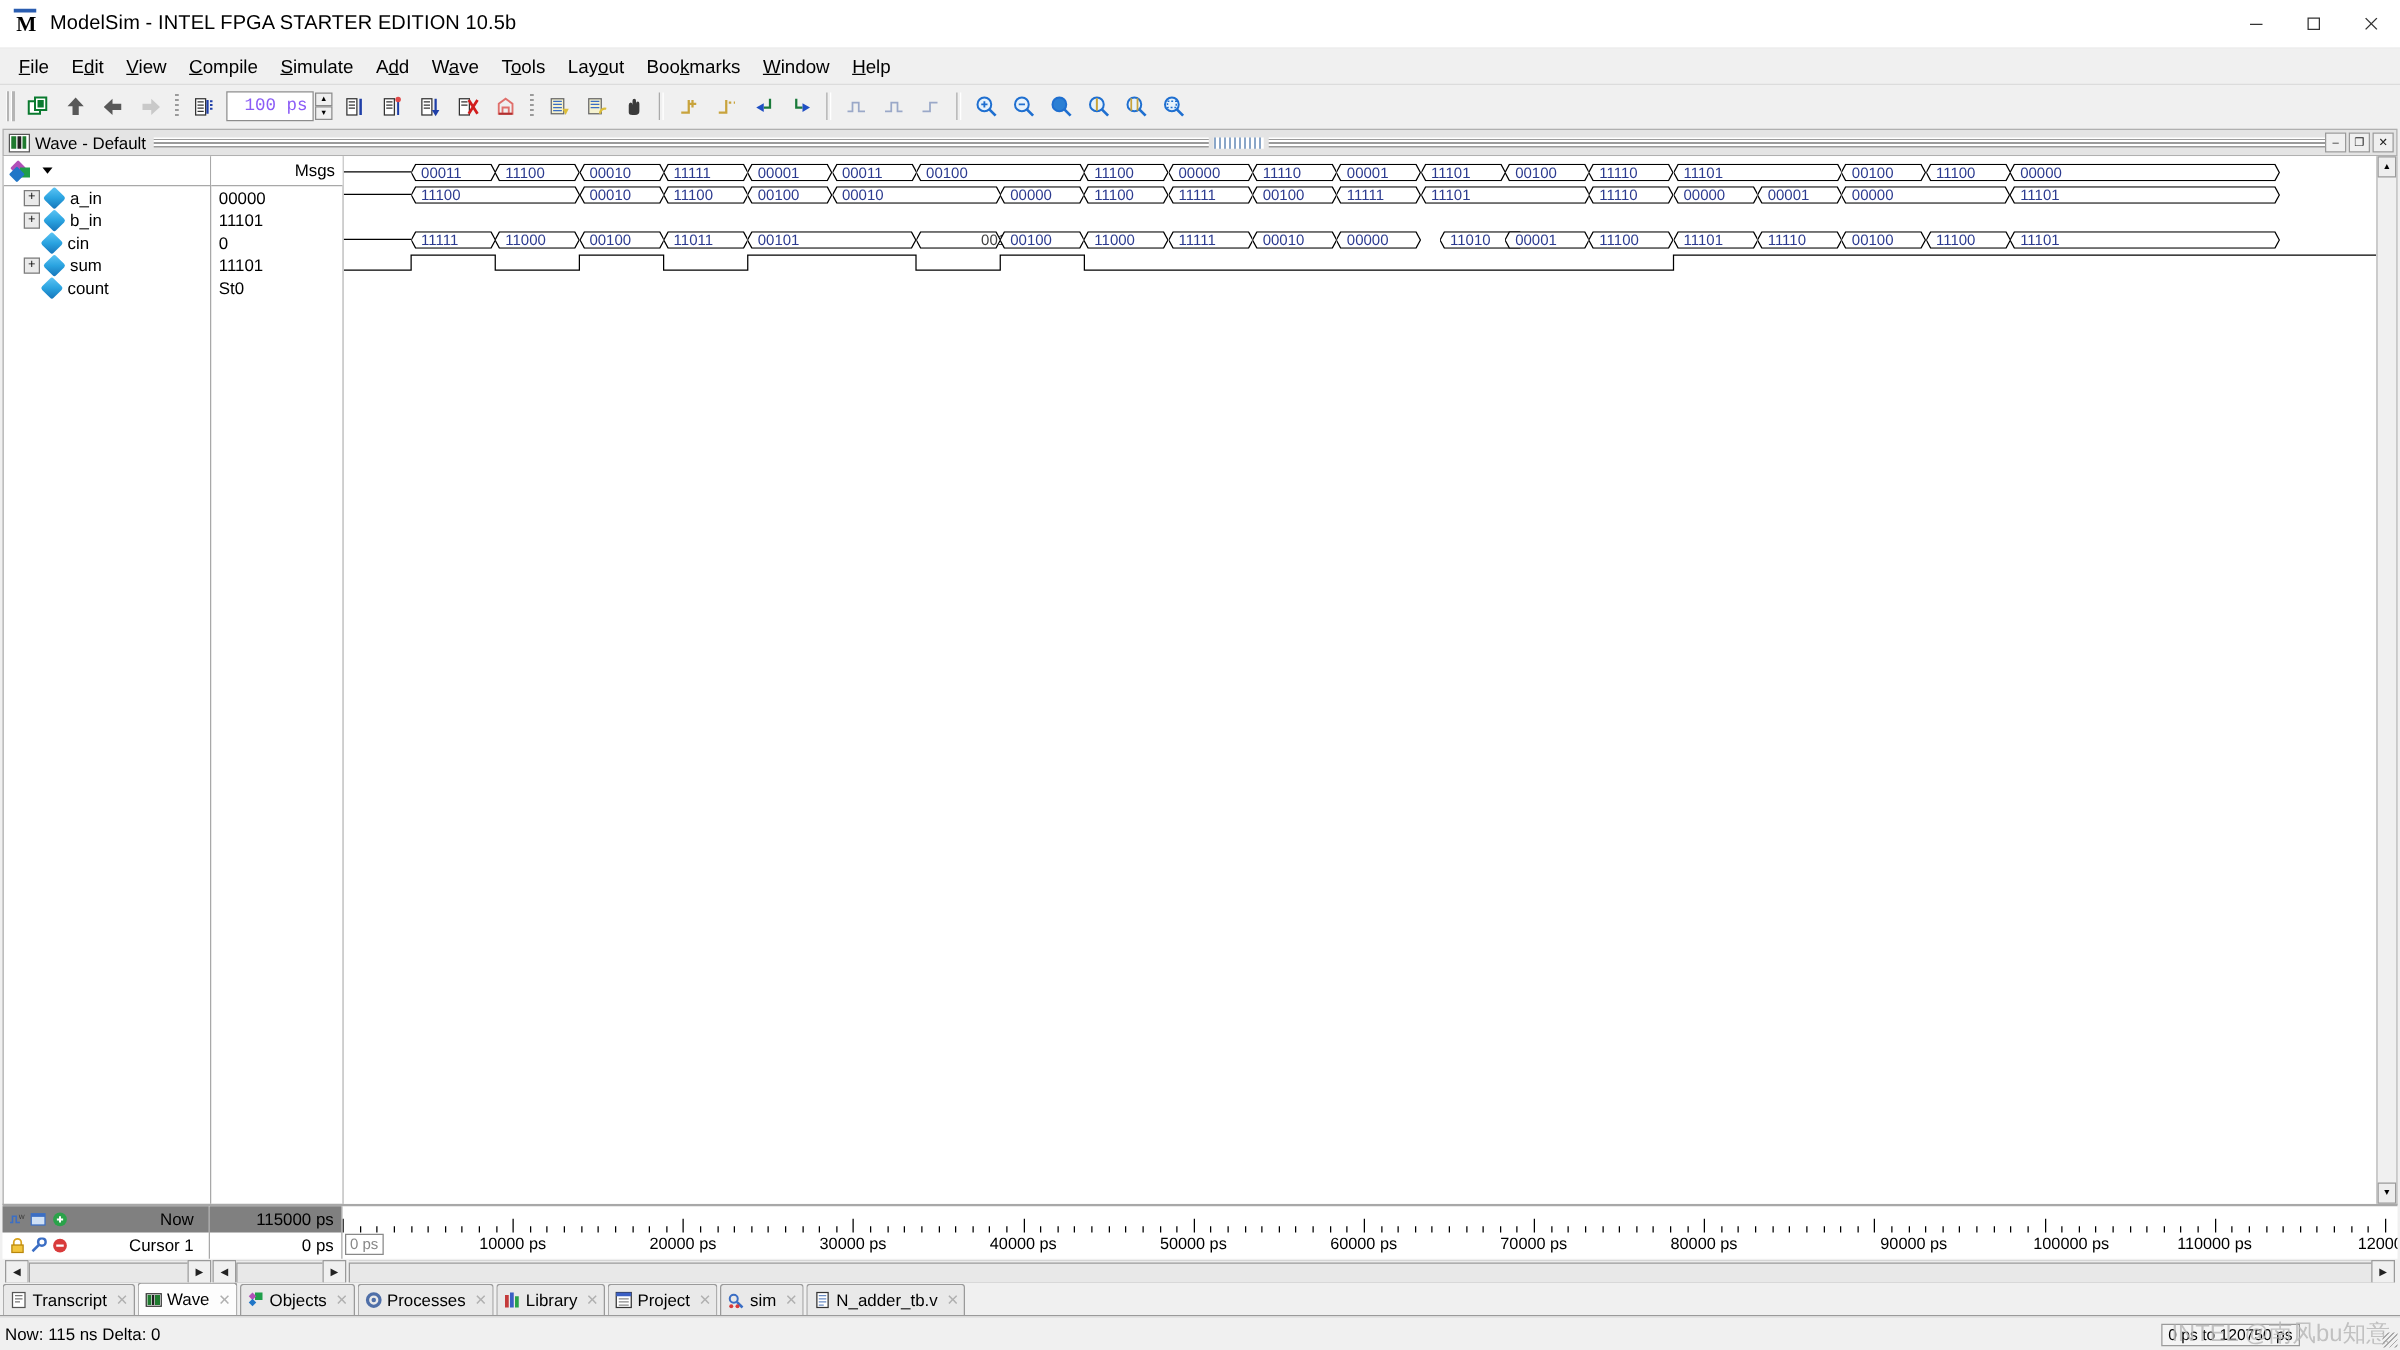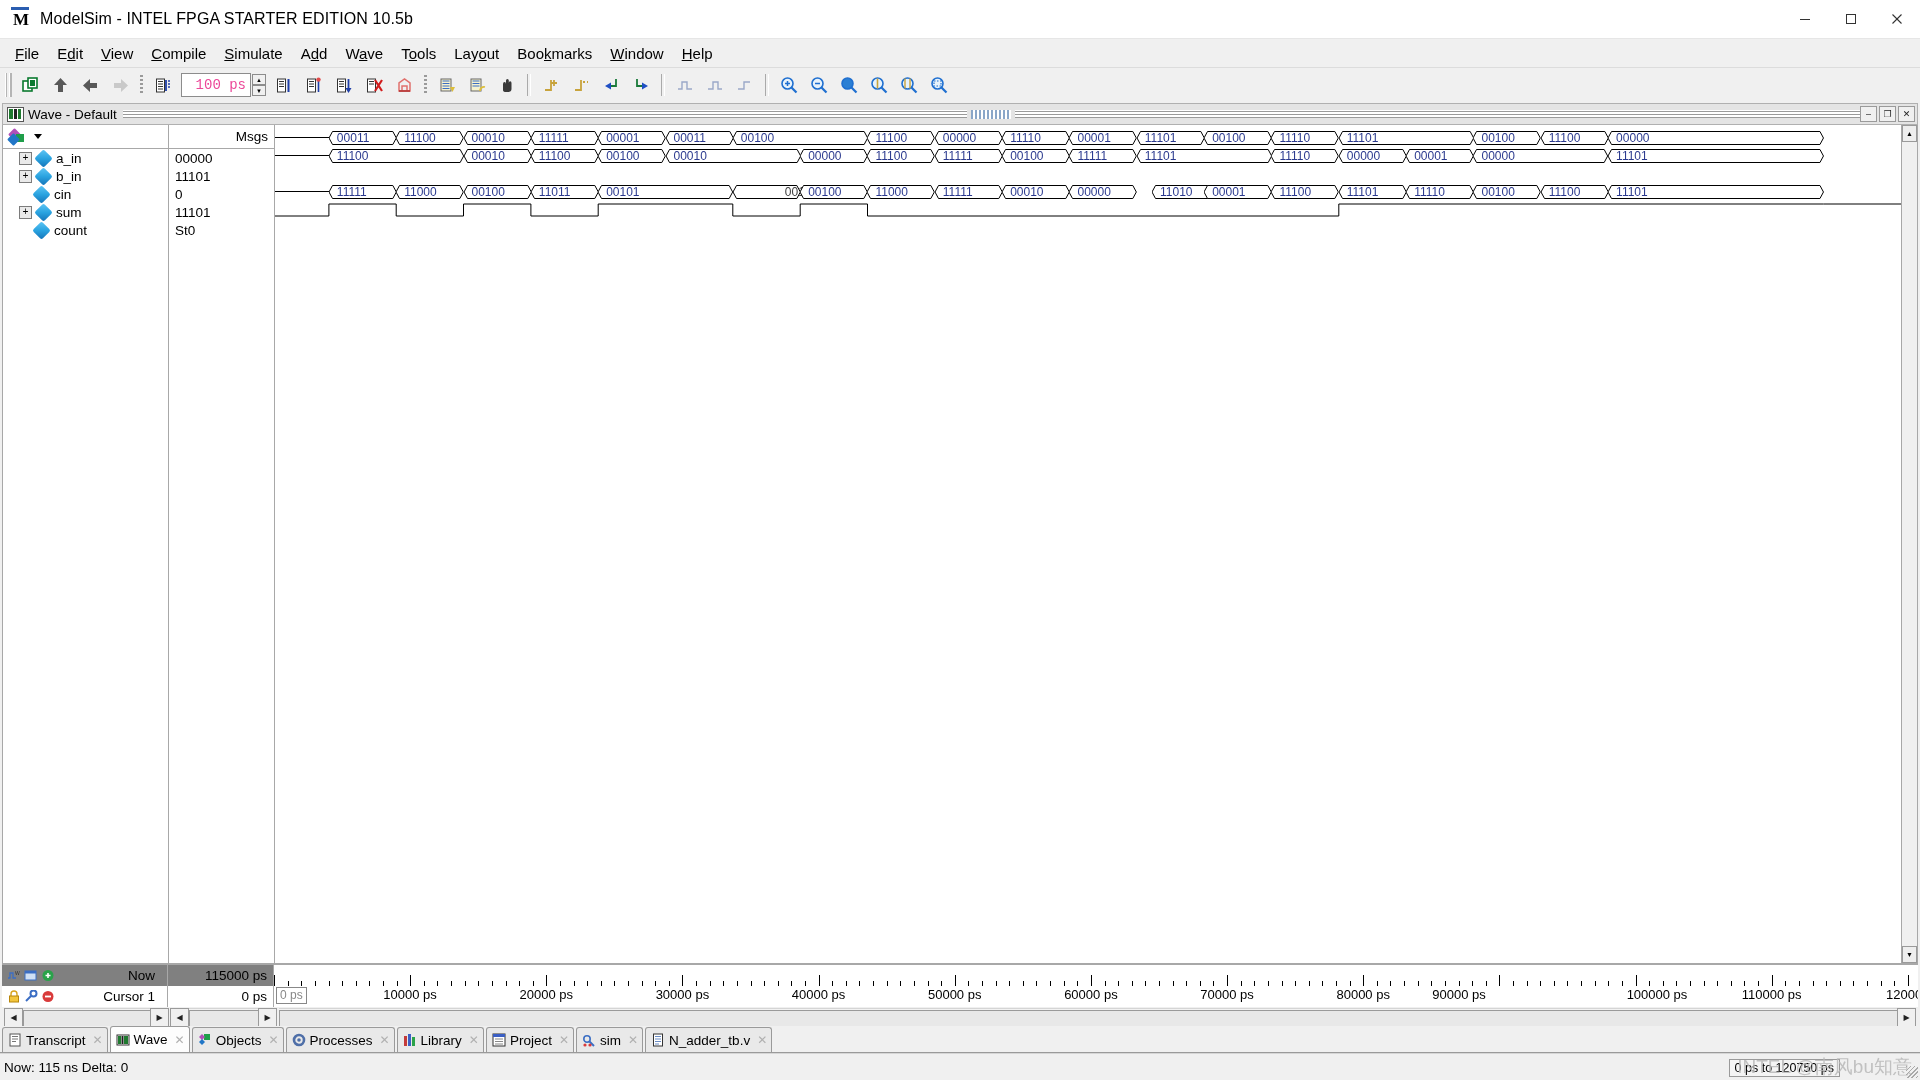--- a/index.html
+++ b/index.html
@@ -38,21 +38,21 @@
   .tgrip{width:7px;height:24px;margin:0 3px 0 1px;
          background:linear-gradient(to right,#fff 0 1px,#b5b5b5 1px 2px,transparent 2px 4px,#fff 4px 5px,#b5b5b5 5px 6px);}
   .tbtn{width:26px;height:25px;margin:0 1px;display:flex;align-items:center;justify-content:center;
         border:1px solid transparent;border-radius:2px;}
   .tsep{width:2px;height:22px;margin:0 5px;border-left:1px solid #aaa;border-right:1px solid #fff;}
   .tdots{width:3px;height:20px;margin:0 5px;
          background:repeating-linear-gradient(to bottom,#9a9a9a 0 2px,transparent 2px 4px);}
   .runfield{display:flex;align-items:center;border:1px solid #8c8c8c;background:#fff;height:22px;
             width:68px;margin:0 1px 0 3px;}
   .runfield input{border:0;outline:0;width:100%;text-align:right;padding-right:4px;
-                  font-family:"Liberation Mono",monospace;font-size:14px;color:#ec4899;background:transparent;}
+                  font-family:"Liberation Mono",monospace;font-size:14px;color:#8b5cf6;background:transparent;}
   .spinner{display:flex;flex-direction:column;width:14px;height:22px;margin-right:3px;}
   .spinner div{flex:1;border:1px solid #8c8c8c;background:#f0f0f0;display:flex;align-items:center;justify-content:center;font-size:6px;line-height:1;}
 
   
   .wavewin{flex:1;display:flex;flex-direction:column;margin:0 2px 0 2px;min-height:0;}
   .wavetitle{height:20px;min-height:20px;background:#e4e4e4;display:flex;align-items:center;
              border:1px solid #b0b0b0;}
   .wavetitle .wicon{width:15px;height:13px;margin:0 4px 0 4px;position:relative;background:#fff;border:1px solid #555;}
   .wavetitle .wicon i{position:absolute;display:block;}
   .wavetitle .wlabel{font-size:13.5px;white-space:nowrap;margin-right:6px;}
@@ -1015,21 +1015,21 @@
           </div>
         <div class="cursorbox">0 ps</div>
       <div class="tlabel" style="left: 136.1px;">10000 ps</div>
           <div class="tlabel" style="left: 272.3px;">20000 ps</div>
           <div class="tlabel" style="left: 408.4px;">30000 ps</div>
           <div class="tlabel" style="left: 544.6px;">40000 ps</div>
           <div class="tlabel" style="left: 680.7px;">50000 ps</div>
           <div class="tlabel" style="left: 816.9px;">60000 ps</div>
           <div class="tlabel" style="left: 953px;">70000 ps</div>
           <div class="tlabel" style="left: 1089.2px;">80000 ps</div>
-          <div class="tlabel" style="left: 1185px;">90000 ps</div>
+          <div class="tlabel" style="left: 1257px;">90000 ps</div>
           <div class="tlabel" style="left: 1383px;">100000 ps</div>
           <div class="tlabel" style="left: 1497.6px;">110000 ps</div>
           <div class="tlabel" style="left: 1633.8px;">120000</div>
         </div>
     </div>
 
     <div class="hscrollrow">
       <div class="hsleft">
         <div class="hsbtn">◀</div>
         <div class="hstrack">

